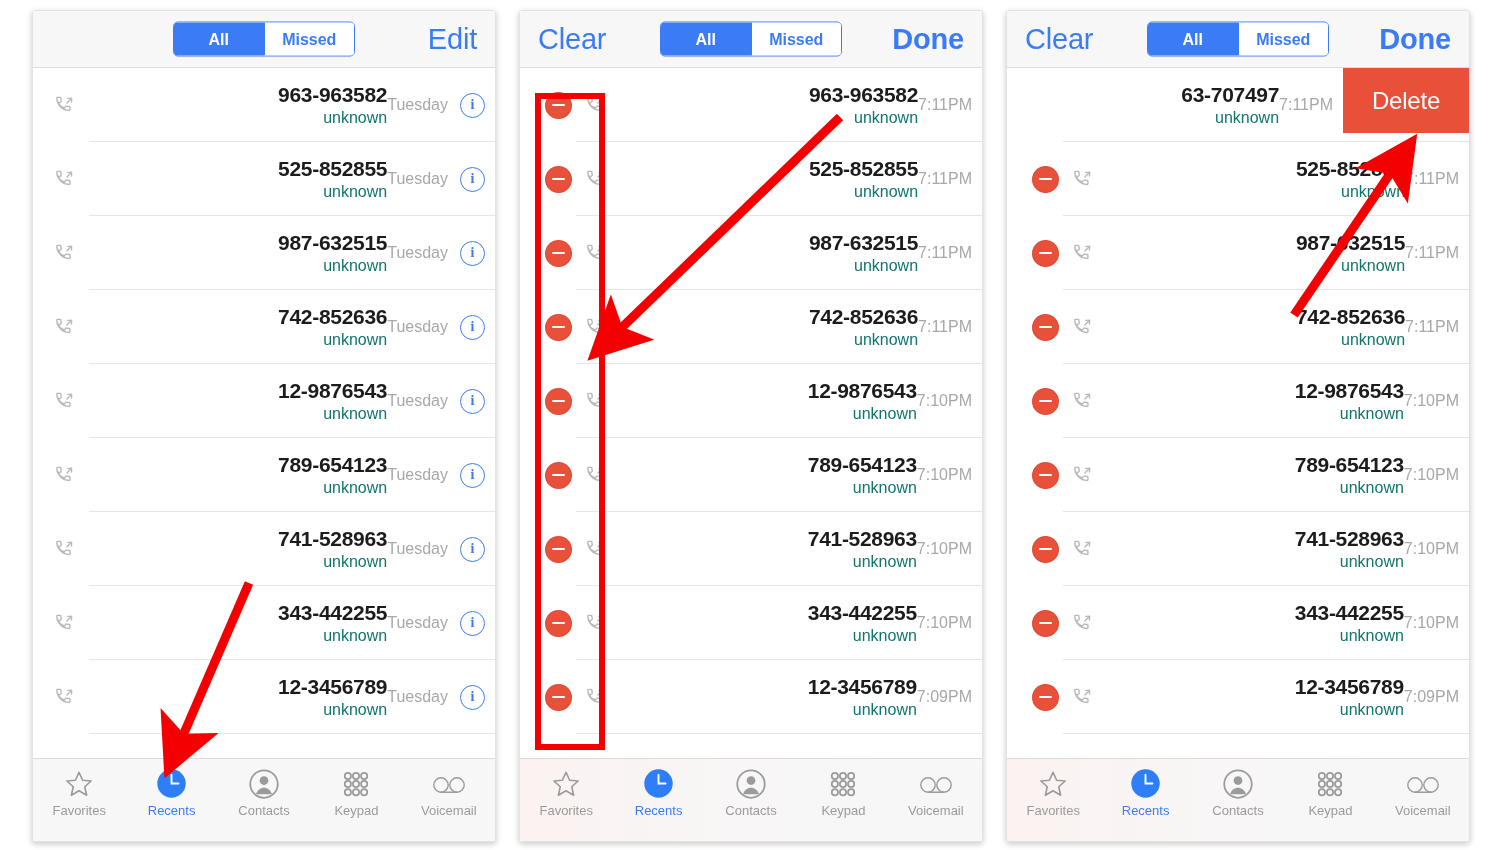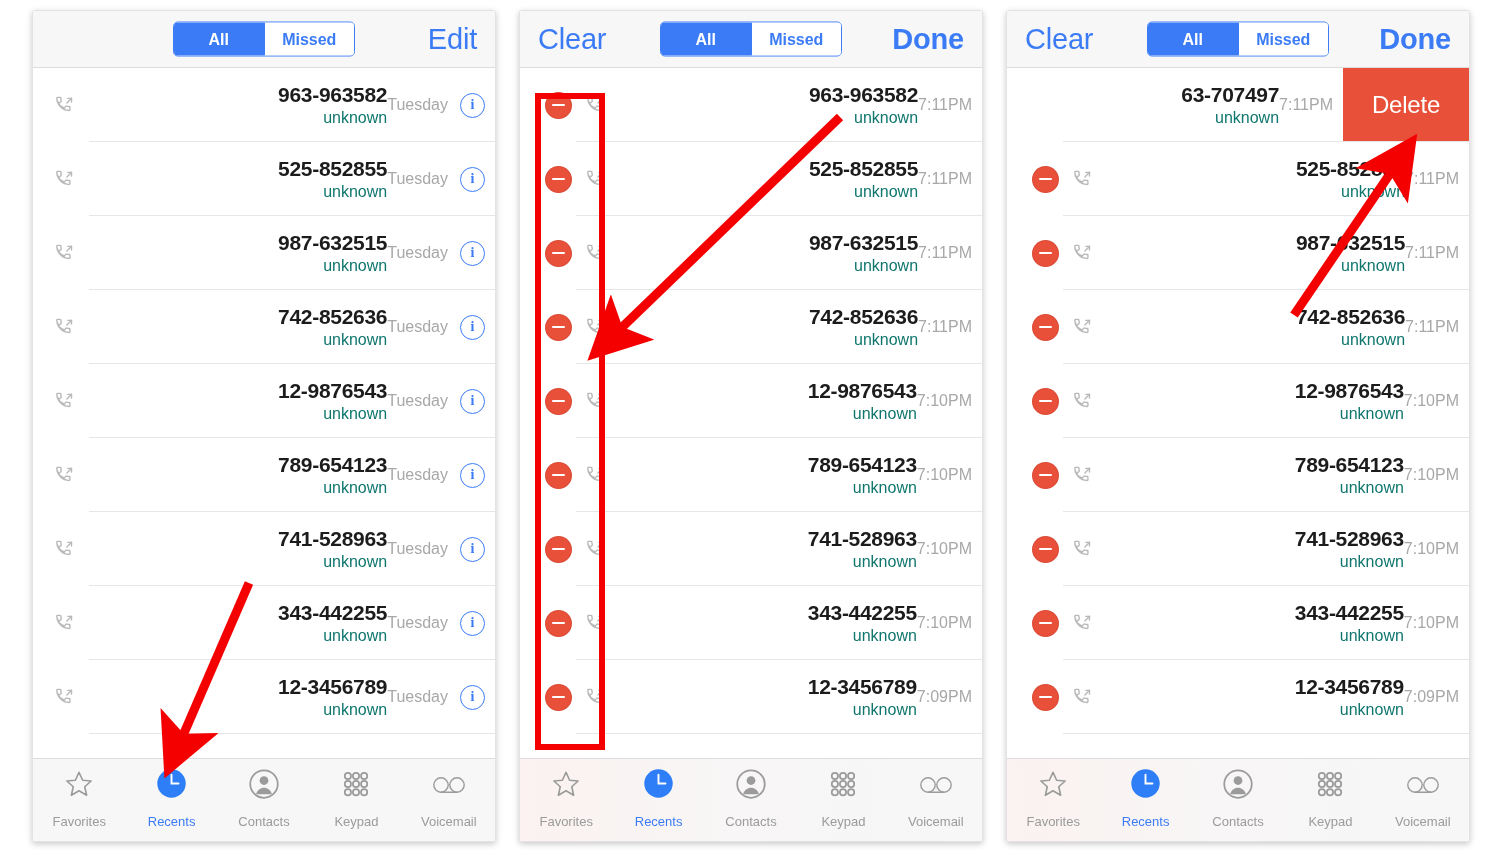--- a/index.html
+++ b/index.html
@@ -123,38 +123,38 @@
   }
 
   
   .row.swiped{padding-left:0;}
   .row.swiped .row-inner{
     position:absolute;left:-34px;right:0;top:0;bottom:0;
     display:flex;align-items:center;
   }
   .delete-btn{
     position:absolute;right:0;top:0;
-    width:126px;height:73px;
+    width:126px;height:65px;
     background:#e8503a;color:#fff;
     display:flex;align-items:center;justify-content:center;
     font-size:24px;letter-spacing:-.2px;
     cursor:pointer;z-index:4;
   }
 
   
   .tabbar{
     flex:0 0 auto;height:74px;
     background:#f7f7f7;
     border-top:1px solid #dcdcdc;
     display:flex;align-items:flex-start;
     padding-top:8px;
   }
   .tabbar.tinted{background:linear-gradient(90deg,#fbf2f1 0%,#f8f6f6 45%,#f7f7f7 100%);}
   .tab{
-    flex:1;display:flex;flex-direction:column;align-items:center;gap:14px;
+    flex:1;display:flex;flex-direction:column;align-items:center;gap:3px;
     cursor:pointer;color:#9b9b9b;
   }
   .tab .tlabel{font-size:13px;}
   .tab.active{color:#3b7cf6;}
   .tab .glyph{height:33px;display:flex;align-items:center;justify-content:center;}
   .tab .glyph svg{display:block;}
 
   
   .overlay{position:absolute;inset:0;pointer-events:none;z-index:50;}
   .overlay svg{position:absolute;inset:0;width:1500px;height:850px;}

